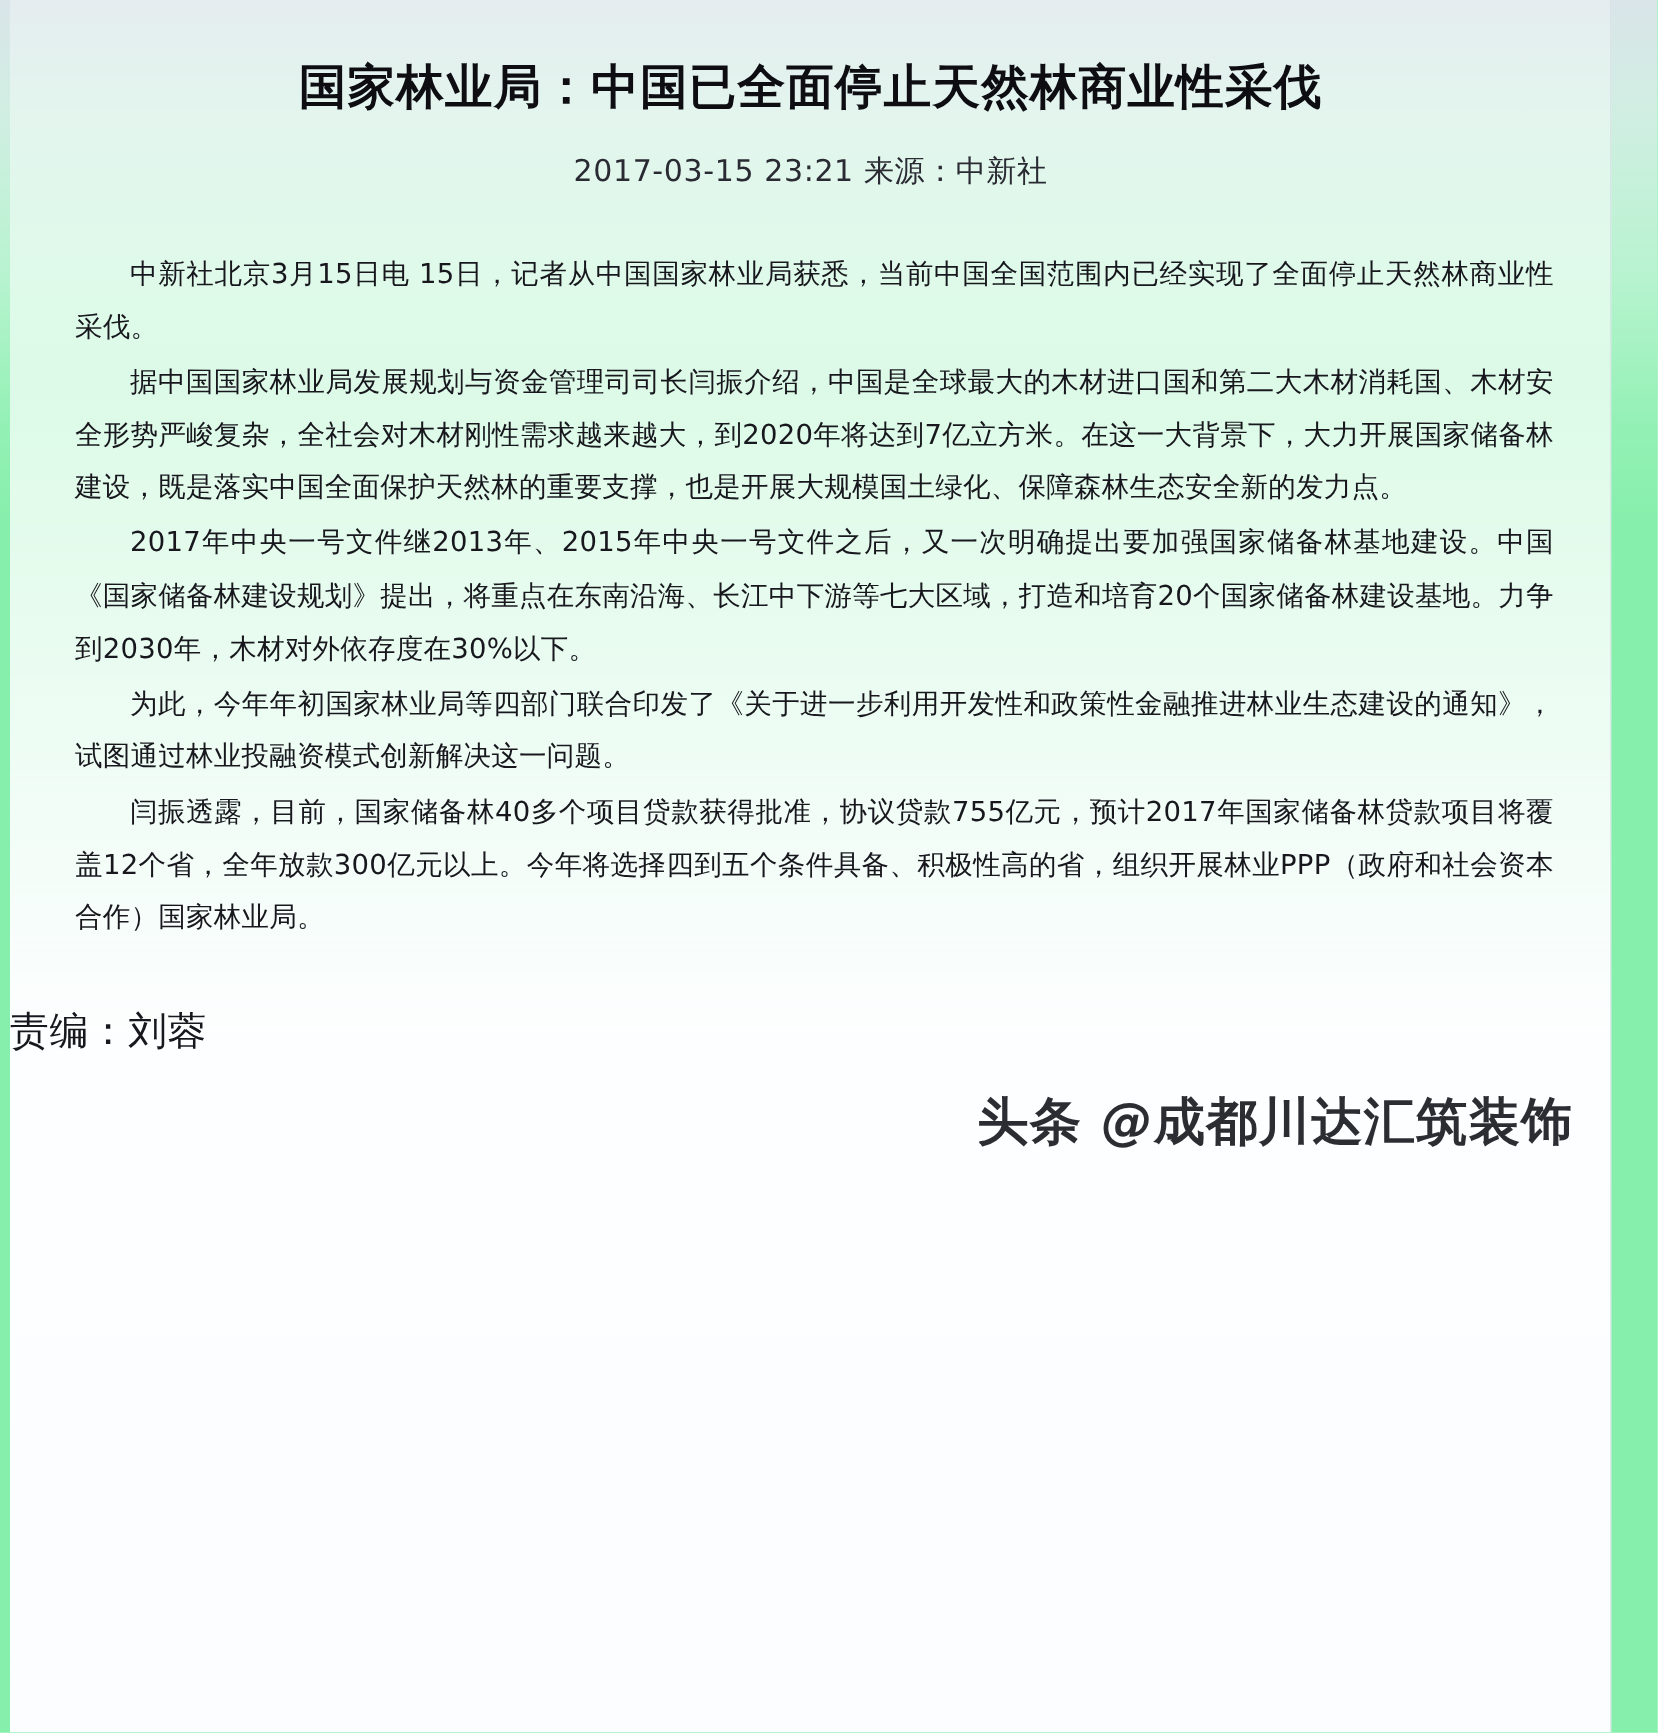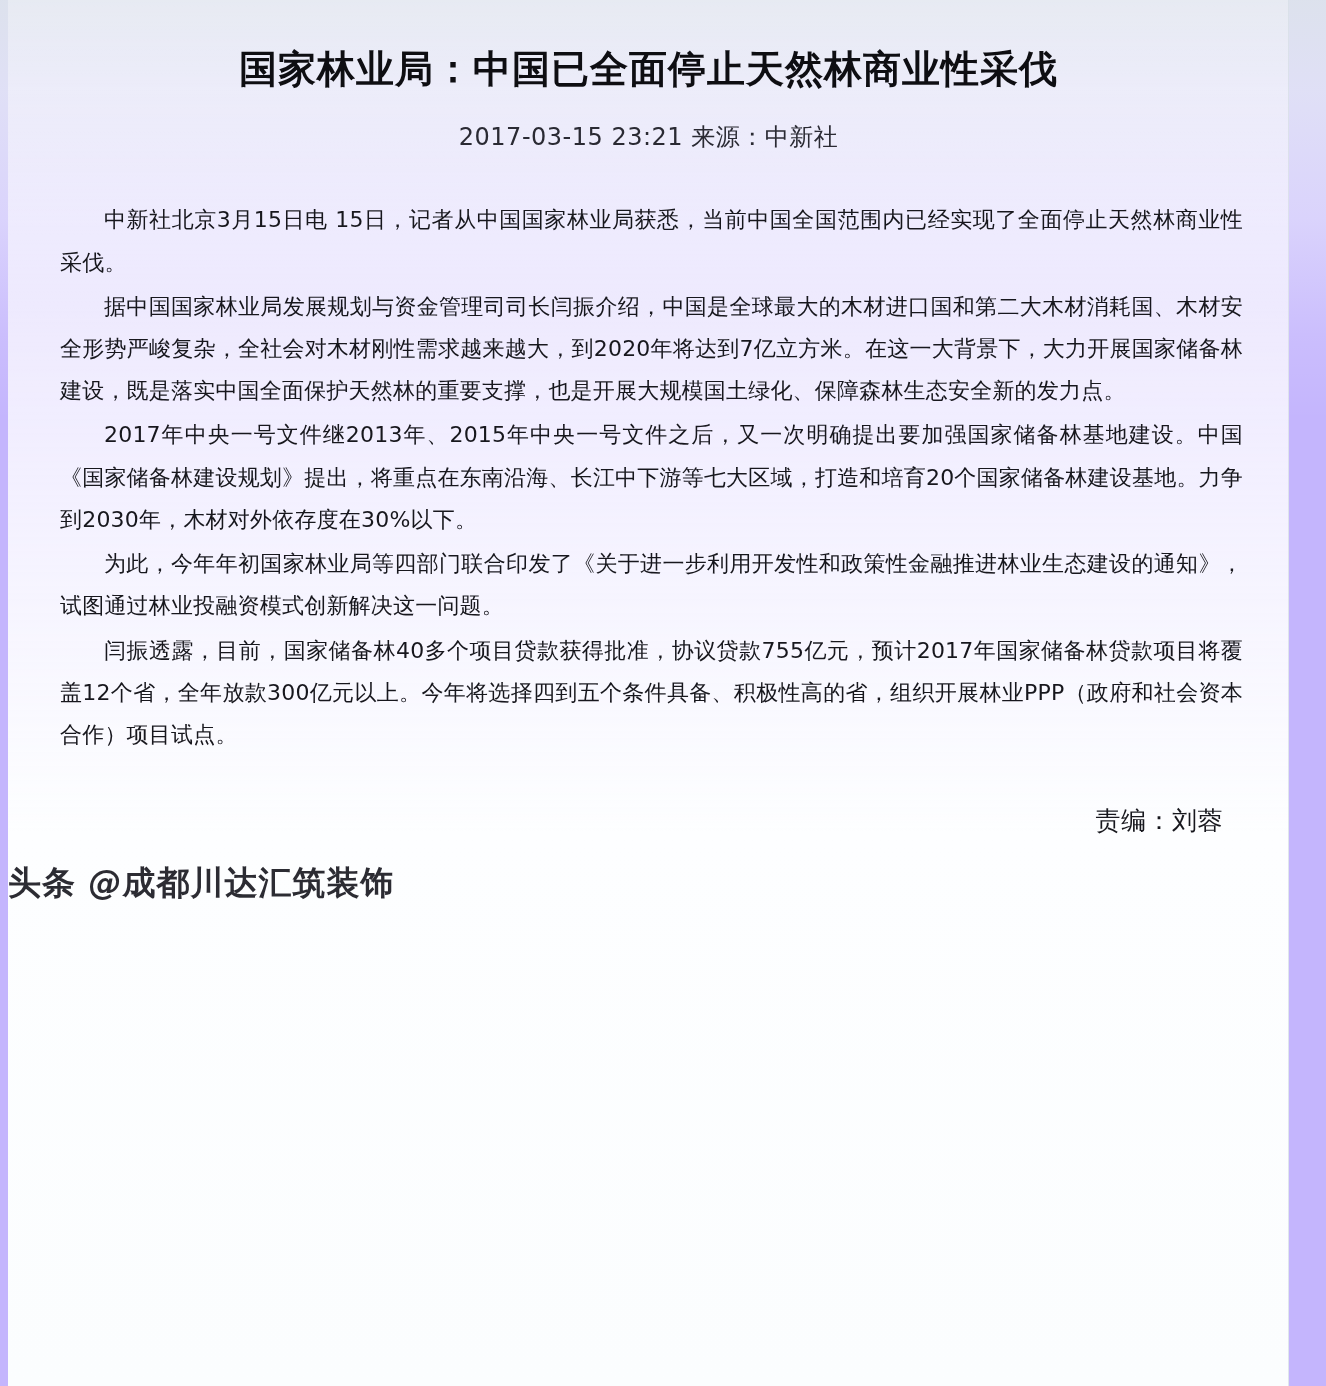--- a/index.html
+++ b/index.html
@@ -13,21 +13,21 @@
     background: #ffffff;
     font-family: "DejaVu Sans", "Liberation Sans", sans-serif;
     overflow: hidden;
   }
 
   
   .page {
     position: relative;
     width: 1326px;
     height: 1386px;
-    background: #c4b5fd;
+    background: #86efac;
     overflow: hidden;
   }
 
   
   .bg-wash {
     position: absolute;
     left: 0;
     top: 0;
     width: 1326px;
     height: 420px;
@@ -100,30 +100,31 @@
     text-align: justify;
     text-justify: inter-ideograph;
     text-indent: 2em;
     letter-spacing: 0.2px;
   }
 
   
   .editor-line {
     margin: 0;
     padding: 46px 66px 0 0;
-    text-align: right;
-    font-size: 25px;
+    text-align: left;
+    font-size: 31px;
     color: #17171d;
     letter-spacing: 0.5px;
   }
 
   .watermark {
     margin: 0;
     padding: 24px 30px 0 0;
-    font-size: 33px;
+    text-align: right;
+    font-size: 41px;
     font-weight: bold;
     color: #1b1b22;
     letter-spacing: 1px;
     opacity: 0.92;
   }
 
   .watermark .wm-at {
     font-style: italic;
     font-weight: bold;
   }
@@ -140,21 +141,21 @@
 
     <h1 class="article-title">国家林业局：中国已全面停止天然林商业性采伐</h1>
 
     <div class="article-meta">2017-03-15 23:21 来源：中新社</div>
 
     <div class="article-body">
       <p class="para">中新社北京3月15日电 15日，记者从中国国家林业局获悉，当前中国全国范围内已经实现了全面停止天然林商业性采伐。</p>
       <p class="para">据中国国家林业局发展规划与资金管理司司长闫振介绍，中国是全球最大的木材进口国和第二大木材消耗国、木材安全形势严峻复杂，全社会对木材刚性需求越来越大，到2020年将达到7亿立方米。在这一大背景下，大力开展国家储备林建设，既是落实中国全面保护天然林的重要支撑，也是开展大规模国土绿化、保障森林生态安全新的发力点。</p>
       <p class="para">2017年中央一号文件继2013年、2015年中央一号文件之后，又一次明确提出要加强国家储备林基地建设。中国《国家储备林建设规划》提出，将重点在东南沿海、长江中下游等七大区域，打造和培育20个国家储备林建设基地。力争到2030年，木材对外依存度在30%以下。</p>
       <p class="para">为此，今年年初国家林业局等四部门联合印发了《关于进一步利用开发性和政策性金融推进林业生态建设的通知》，试图通过林业投融资模式创新解决这一问题。</p>
-      <p class="para">闫振透露，目前，国家储备林40多个项目贷款获得批准，协议贷款755亿元，预计2017年国家储备林贷款项目将覆盖12个省，全年放款300亿元以上。今年将选择四到五个条件具备、积极性高的省，组织开展林业PPP（政府和社会资本合作）项目试点。</p>
+      <p class="para">闫振透露，目前，国家储备林40多个项目贷款获得批准，协议贷款755亿元，预计2017年国家储备林贷款项目将覆盖12个省，全年放款300亿元以上。今年将选择四到五个条件具备、积极性高的省，组织开展林业PPP（政府和社会资本合作）国家林业局。</p>
     </div>
 
     <div class="editor-line">责编：刘蓉</div>
 
     <div class="watermark">
       <span>头条</span><span>&nbsp;</span><span class="wm-at">@</span><span>成都川达汇筑装饰</span>
     </div>
 
   </div>
 </div>

